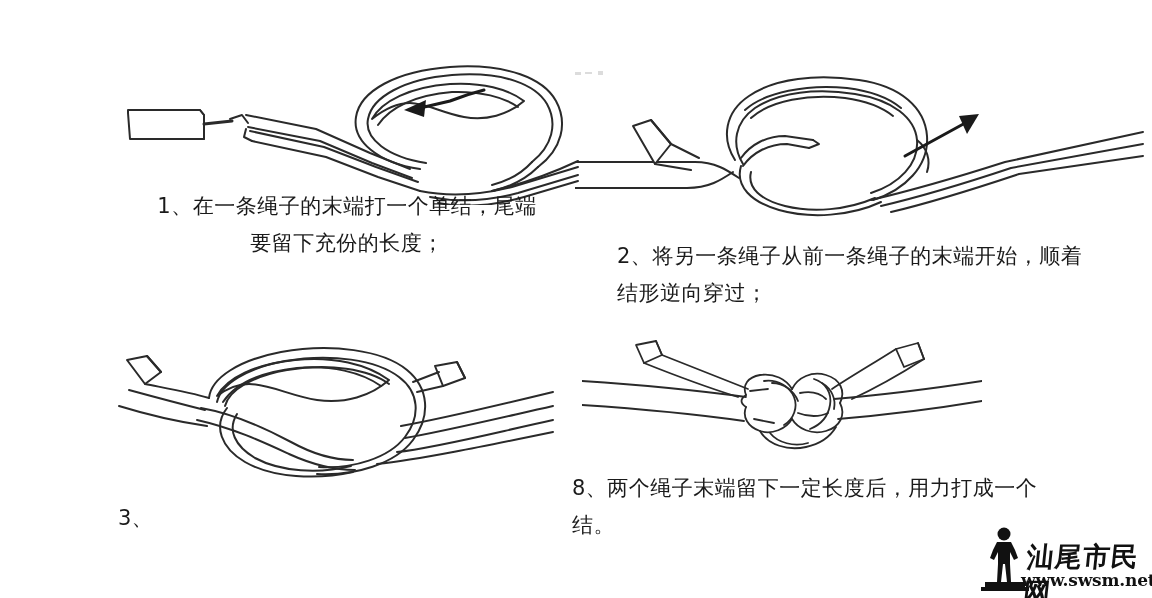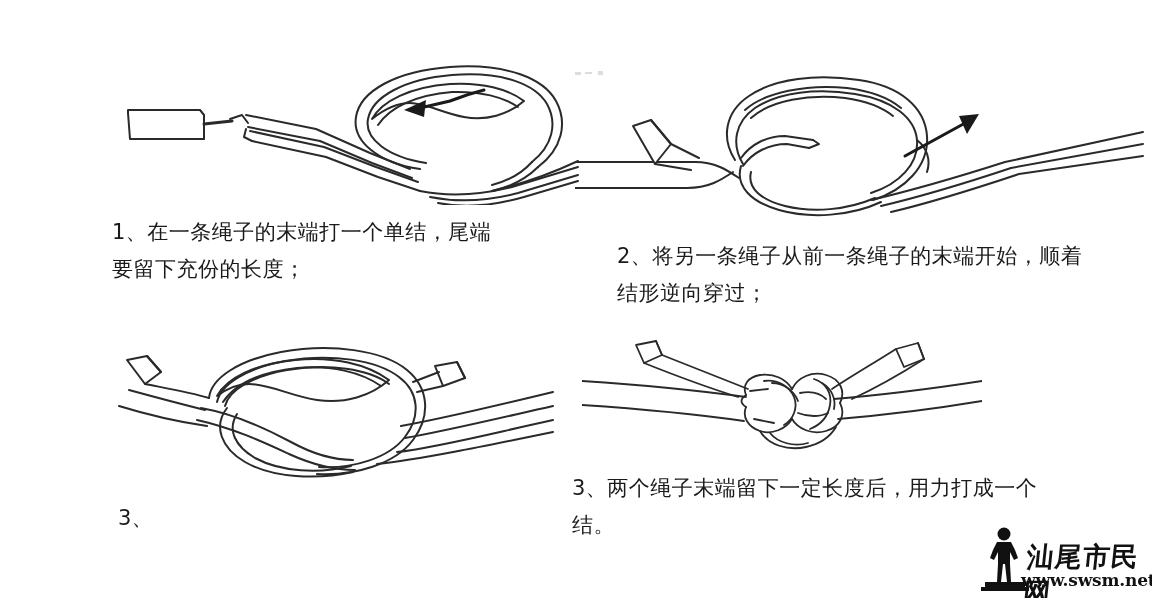--- a/index.html
+++ b/index.html
@@ -22,21 +22,21 @@
   }
   .caption {
     position: absolute;
     font-family: "DejaVu Sans", "Liberation Sans", sans-serif;
     font-size: 21px;
     line-height: 37px;
     color: #1a1a1a;
     letter-spacing: 0.5px;
     white-space: pre-line;
   }
-  #cap1 { left: 112px; top: 214px; width: 470px; }
+  #cap1 { left: 112px; top: 188px; width: 470px; text-align: center; }
   #cap2 { left: 572px; top: 238px; width: 560px; margin-left: 45px; }
   #cap3 { left: 118px; top: 500px; width: 300px; }
   #cap4 { left: 572px; top: 470px; width: 580px; }
 
   .watermark {
     position: absolute;
     left: 975px;
     top: 524px;
     width: 172px;
     height: 72px;
@@ -239,21 +239,21 @@
         <path d="M188,100 C196,110 212,114 226,110"></path>
       </g>
     </svg>
   </div>
 
   <div class="caption" id="cap1">1、在一条绳子的末端打一个单结，尾端
 要留下充份的长度；</div>
   <div class="caption" id="cap2">2、将另一条绳子从前一条绳子的末端开始，顺着
 结形逆向穿过；</div>
   <div class="caption" id="cap3">3、</div>
-  <div class="caption" id="cap4">3、两个绳子末端留下一定长度后，用力打成一个
+  <div class="caption" id="cap4">8、两个绳子末端留下一定长度后，用力打成一个
 结。</div>
 
   <div class="watermark">
     <svg width="172" height="72" viewBox="0 0 172 72">
       <g fill="#111111">
 
         <circle cx="29" cy="10" r="6.5"></circle>
 
         <path d="M22,18 L36,18 L40,26 L43,34 L39,36 L35,28 L35,40
                  L36,58 L32,58 L30,40 L28,40 L26,58 L22,58 L23,40

